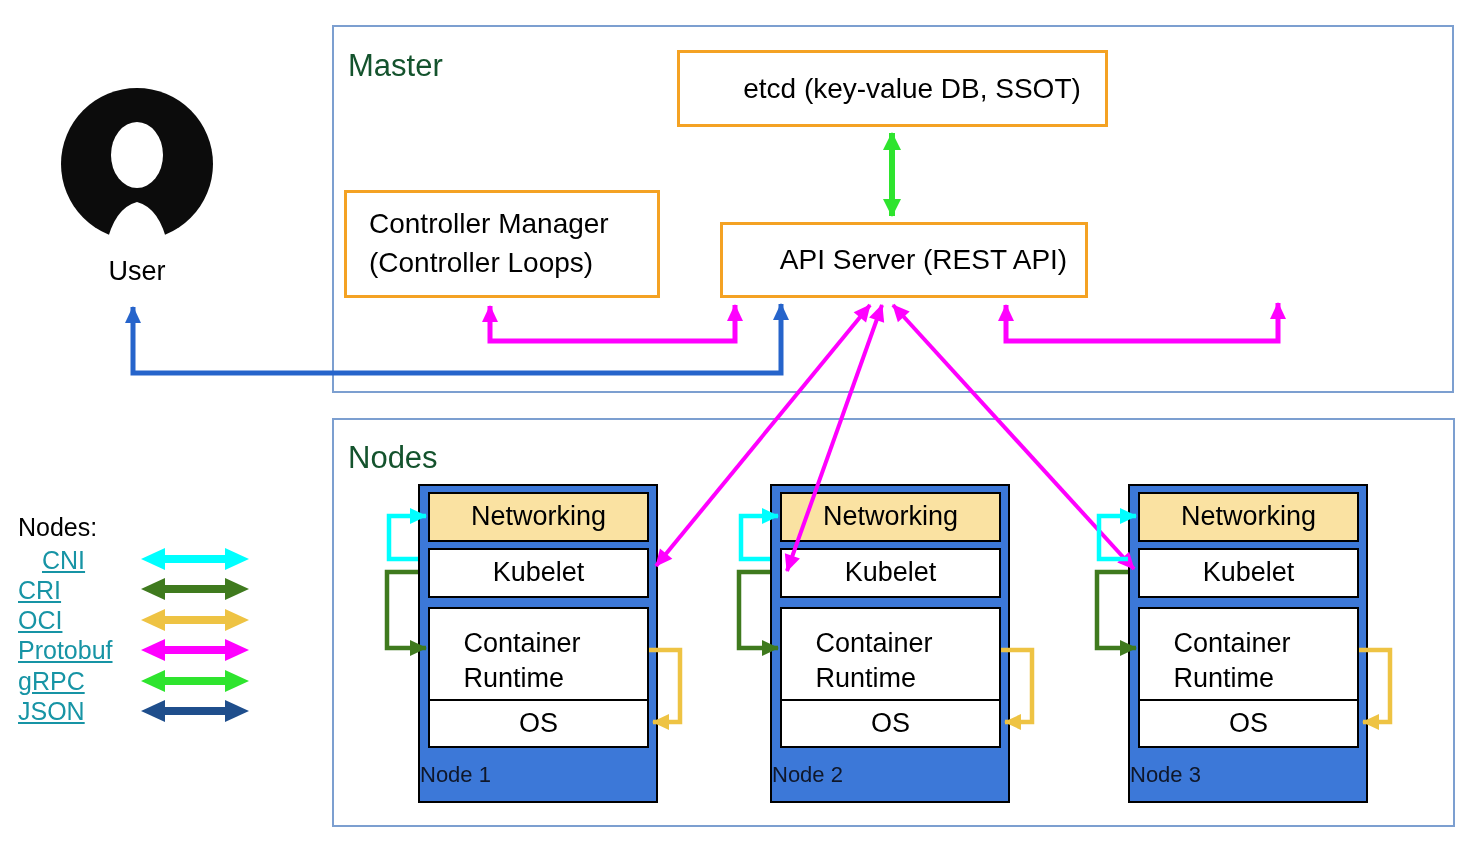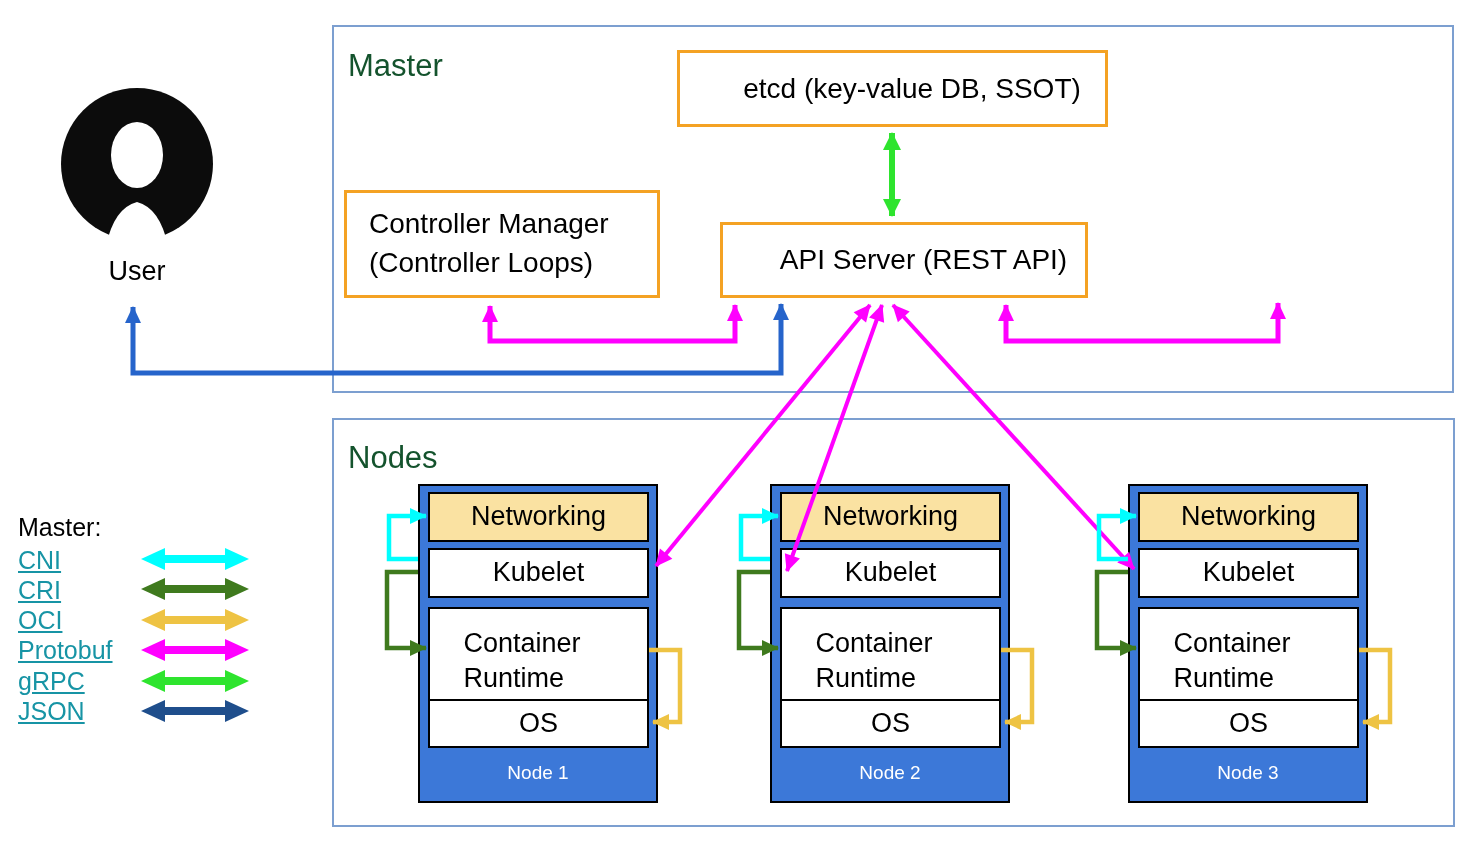--- a/index.html
+++ b/index.html
@@ -28,25 +28,25 @@
   .node{position:absolute;top:484px;width:240px;height:319px;background:#3C78D8;border:2px solid #000;z-index:1;}
   #node-1{left:418px;} #node-2{left:770px;} #node-3{left:1128px;}
   .layer{position:absolute;left:8px;width:221px;background:#fff;border:2px solid #000;
          display:flex;align-items:center;justify-content:center;text-align:left;
          font-size:27px;line-height:1.3;}
   .layer.networking{top:6px;height:50px;background:#FAE2A2;}
   .layer.kubelet{top:62px;height:50px;}
   .layer.runtime{top:121px;height:108px;}
   .layer.runtime .wrap{width:150px;}
   .layer.os{top:213px;height:49px;}
-  .node-name{position:absolute;left:0;top:276px;width:100%;text-align:center;color:#ffffff;font-size:19px;}
+  .node-name{position:absolute;left:0;top:276px;width:100%;color:#0f172a;font-size:22px;}
   
   #legend-title{position:absolute;left:18px;top:513px;font-size:25px;color:#000;}
   .legend-link{position:absolute;left:18px;font-size:25px;text-decoration:underline;color:#1794A5;cursor:pointer;}
-  #legend-link-0{top:546px;} #legend-link-1{top:576px;} #legend-link-2{top:606px;}
+  #legend-link-0{top:546px;margin-left:24px;} #legend-link-1{top:576px;} #legend-link-2{top:606px;}
   #legend-link-3{top:636px;} #legend-link-4{top:667px;} #legend-link-5{top:697px;}
   
   #arrow-layer{position:absolute;left:0;top:0;width:1475px;height:852px;z-index:3;pointer-events:none;}
 </style>
 </head>
 <body>
 
 <div class="canvas">
 
   <div class="section-box" id="master-box"></div>
@@ -114,21 +114,21 @@
       </div>
     <div class="layer runtime">
         <span class="wrap">Container Runtime</span>
       </div>
     <div class="layer os">
         <span>OS</span>
       </div>
     <div class="node-name">Node 3</div>
   </div>
 
-  <div id="legend-title">Master:</div>
+  <div id="legend-title">Nodes:</div>
   <a class="legend-link" id="legend-link-0">CNI</a>
   <a class="legend-link" id="legend-link-1">CRI</a>
   <a class="legend-link" id="legend-link-2">OCI</a>
   <a class="legend-link" id="legend-link-3">Protobuf</a>
   <a class="legend-link" id="legend-link-4">gRPC</a>
   <a class="legend-link" id="legend-link-5">JSON</a>
 
   <svg id="arrow-layer" viewBox="0 0 1475 852">
     <defs>
       <marker id="mh-magenta" markerUnits="userSpaceOnUse" markerWidth="20" markerHeight="20" viewBox="0 0 20 20" refX="17" refY="10" orient="auto-start-reverse">

